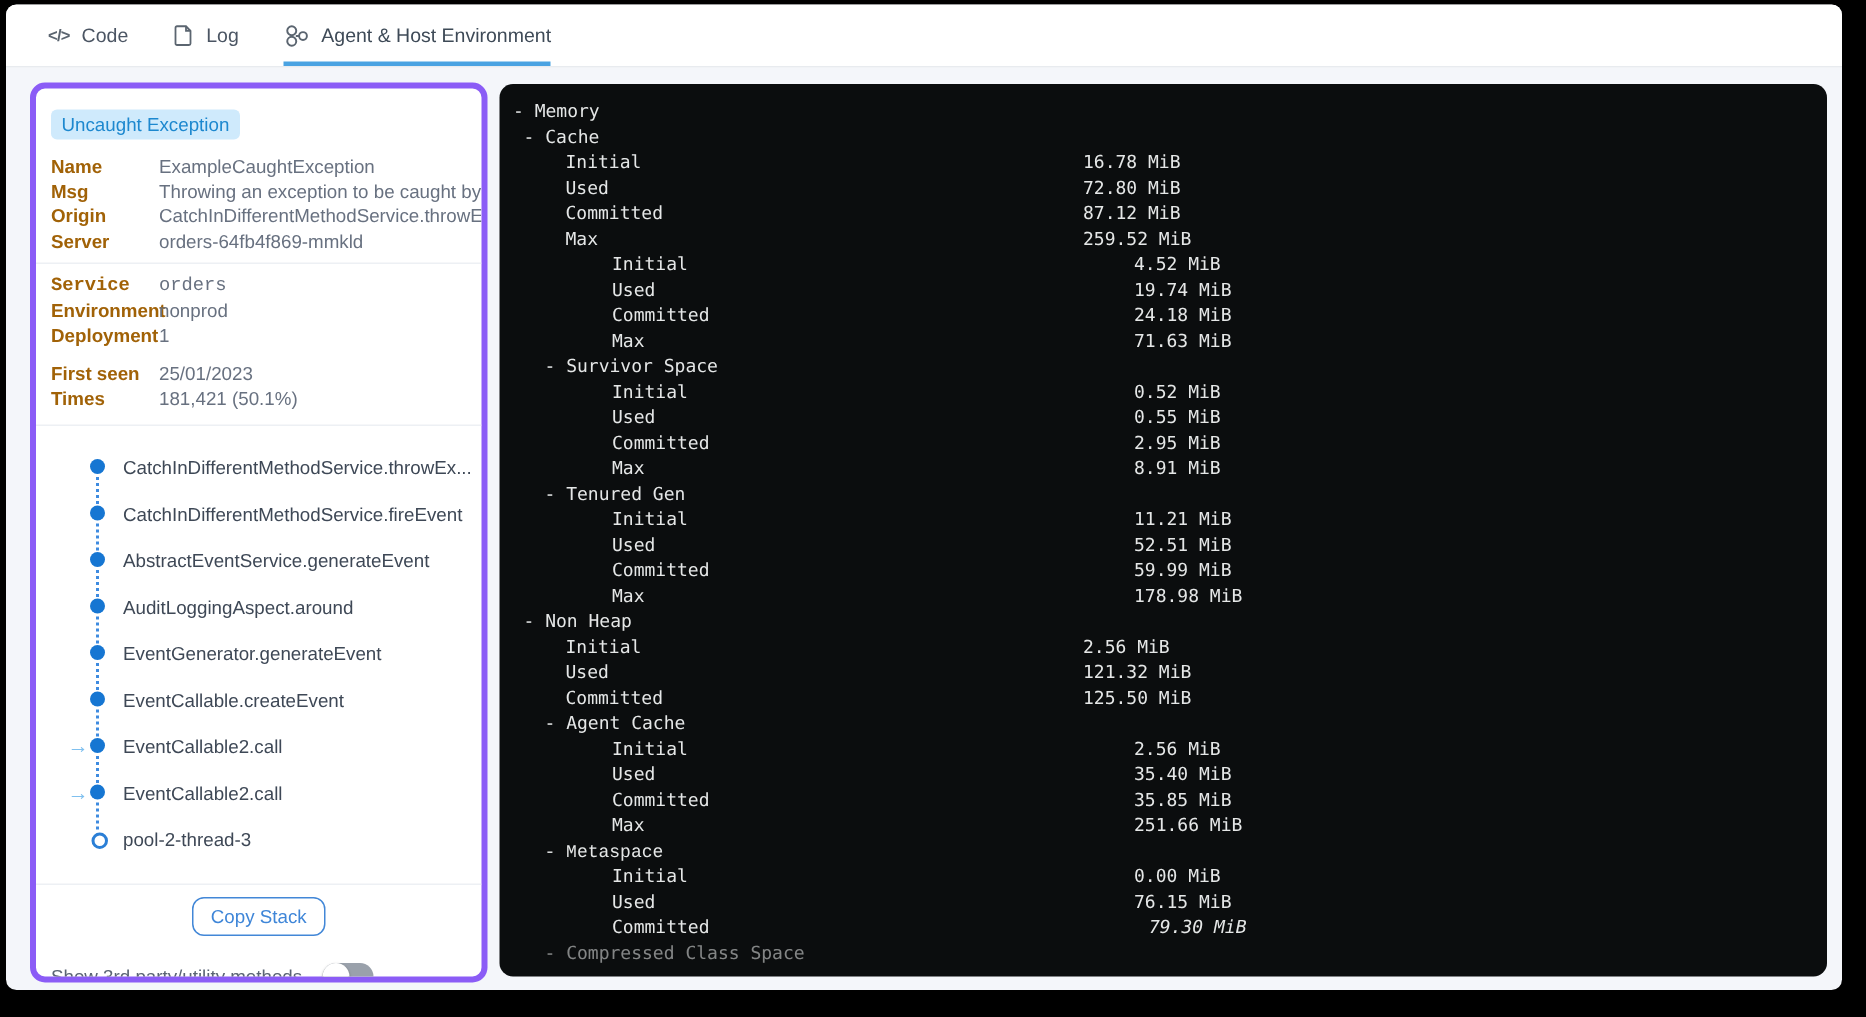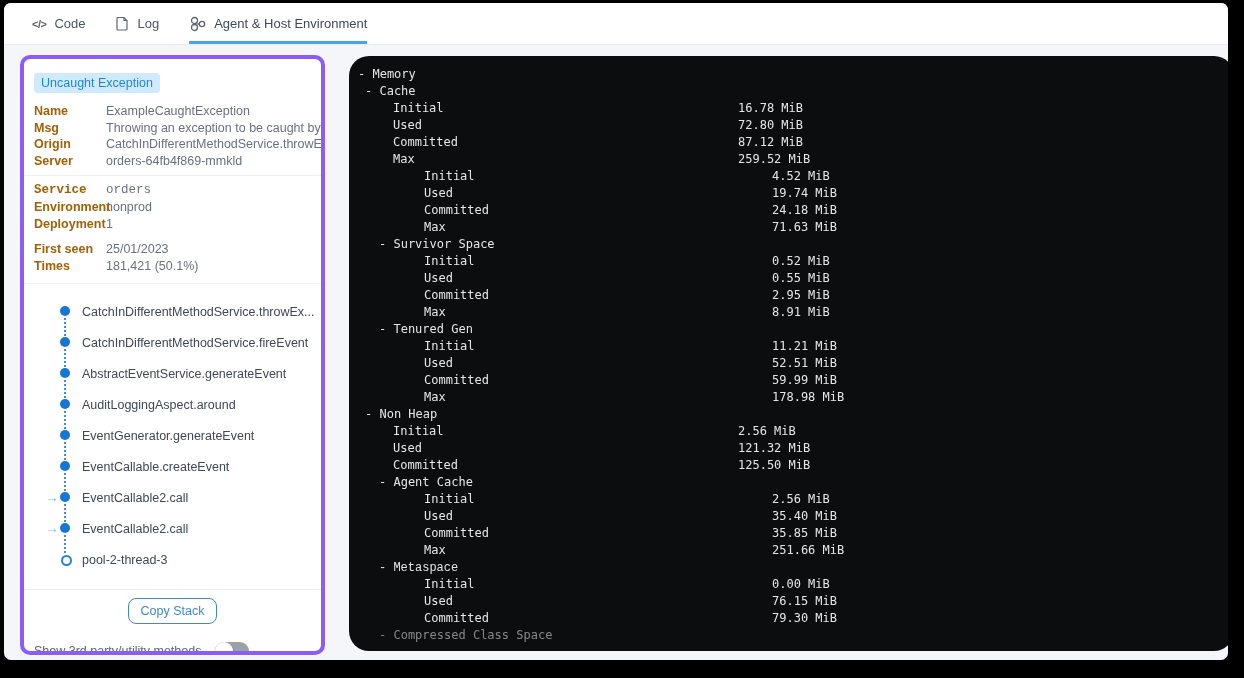--- a/index.html
+++ b/index.html
@@ -25,21 +25,21 @@
   .dot.hollow{left:17px;top:11px;width:7px;height:7px;background:#fff;border:2px solid #2b7fd6;}
   .arrow{position:absolute;left:1px;top:7px;color:#7fc0ef;font-size:14px;}
   .connector{position:absolute;left:20px;top:22px;height:18px;border-left:2px dotted #3e8be0;}
   
   .btn-row{text-align:center;margin-top:8px;}
   .copy-btn{background:#fff;border:1px solid #4287d7;color:#3f86d8;font-size:12.5px;padding:5px 12px;border-radius:8px;cursor:pointer;font-family:inherit;}
   .toggle-row{display:flex;align-items:center;margin:18px 0 0 10px;font-size:12.5px;color:#5a6474;}
   .toggle{position:relative;margin-left:14px;width:34px;height:18px;background:#9aa1ab;border-radius:9px;cursor:pointer;}
   .toggle .knob{position:absolute;left:0px;top:0px;width:18px;height:18px;border-radius:50%;background:#fff;box-shadow:0 1px 2px rgba(0,0,0,.35);}
   
-  .mem-panel{position:absolute;left:329px;top:53px;width:885px;height:595px;background:#0b0d0e;border-radius:20px;overflow:hidden;box-sizing:border-box;padding:10px 0 0 9px;font-family:"DejaVu Sans Mono",monospace;font-size:12px;color:#e5e7e7;margin-left:16px;}
+  .mem-panel{position:absolute;left:329px;top:53px;width:885px;height:595px;background:#0b0d0e;border-radius:9px;overflow:hidden;box-sizing:border-box;padding:10px 0 0 9px;font-family:"DejaVu Sans Mono",monospace;font-size:12px;color:#e5e7e7;}
   .mline{position:relative;height:17px;line-height:17px;white-space:pre;}
   .mline .mval{position:absolute;top:0;}
   .mline.faint{opacity:.55;}
 </style>
 </head>
 <body>
 
 <div class="window">
 
   <div class="header">
@@ -204,17 +204,17 @@
       <div class="mline"><span style="padding-left: 35px;">Used</span><span class="mval" style="left: 380px;">121.32 MiB</span></div>
       <div class="mline"><span style="padding-left: 35px;">Committed</span><span class="mval" style="left: 380px;">125.50 MiB</span></div>
       <div class="mline"><span style="padding-left: 21px;">- Agent Cache</span></div>
       <div class="mline"><span style="padding-left: 66px;">Initial</span><span class="mval" style="left: 414px;">2.56 MiB</span></div>
       <div class="mline"><span style="padding-left: 66px;">Used</span><span class="mval" style="left: 414px;">35.40 MiB</span></div>
       <div class="mline"><span style="padding-left: 66px;">Committed</span><span class="mval" style="left: 414px;">35.85 MiB</span></div>
       <div class="mline"><span style="padding-left: 66px;">Max</span><span class="mval" style="left: 414px;">251.66 MiB</span></div>
       <div class="mline"><span style="padding-left: 21px; font-family: Liberation Mono, monospace;">- Metaspace</span></div>
       <div class="mline"><span style="padding-left: 66px;">Initial</span><span class="mval" style="left: 414px;">0.00 MiB</span></div>
       <div class="mline"><span style="padding-left: 66px;">Used</span><span class="mval" style="left: 414px;">76.15 MiB</span></div>
-      <div class="mline"><span style="padding-left: 66px;">Committed</span><span class="mval" style="left: 414px;">79.30 MiB</span></div>
+      <div class="mline"><span style="padding-left: 66px;">Committed</span><span class="mval" style="left: 424px; font-style: italic;">79.30 MiB</span></div>
       <div class="mline faint"><span style="padding-left: 21px;">- Compressed Class Space</span></div>
     </div>
 
 </div>
 
 </body></html>

